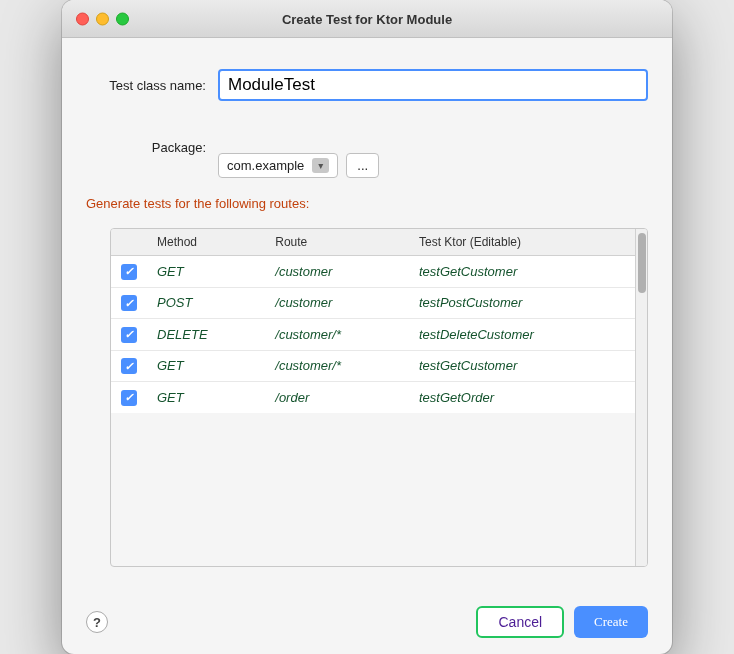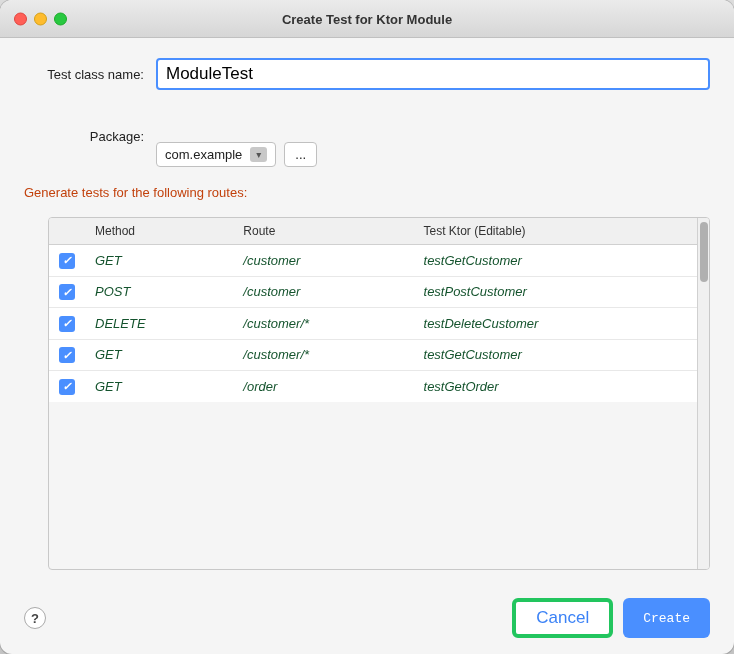--- a/index.html
+++ b/index.html
@@ -10,25 +10,26 @@
       align-items: center;
       justify-content: center;
       min-height: 100vh;
       font-family: -apple-system, BlinkMacSystemFont, "Helvetica Neue", Arial, sans-serif;
     }
 
     .dialog {
       background: #f5f5f5;
       border-radius: 12px;
       box-shadow: 0 20px 60px rgba(0,0,0,0.4), 0 0 0 1px rgba(0,0,0,0.15);
-      width: 734px;
+      width: 610px;
       min-height: 654px;
       display: flex;
       flex-direction: column;
       overflow: hidden;
+      gap: 11px;
     }
 
     .title-bar {
       background: linear-gradient(to bottom, #ebebeb, #d6d6d6);
       padding: 12px 16px 10px;
       display: flex;
       align-items: center;
       justify-content: center;
       position: relative;
       border-bottom: 1px solid #c0c0c0;
@@ -261,38 +262,38 @@
       font-weight: bold;
     }
 
     .footer-actions {
       display: flex;
       gap: 10px;
     }
 
     .btn-cancel {
       padding: 6px 20px;
-      font-size: 17px;
-      border: 4px solid #22c55e;
+      font-size: 14px;
+      border: 2px solid #22c55e;
       border-radius: 6px;
       background: white;
       cursor: pointer;
-      color: #3b82f6;
+      color: #4c1d95;
       font-family: inherit;
     }
 
     .btn-create {
       padding: 6px 20px;
       font-size: 13px;
       border: none;
       border-radius: 6px;
       background: #4a8fff;
       cursor: pointer;
       color: white;
-      font-family: Liberation Mono, monospace;
+      font-family: Liberation Serif, serif;
       font-weight: 500;
     }
 
     .last-row-partial td {
       color: #aaa;
     }
   </style>
 </head>
 <body>
 

